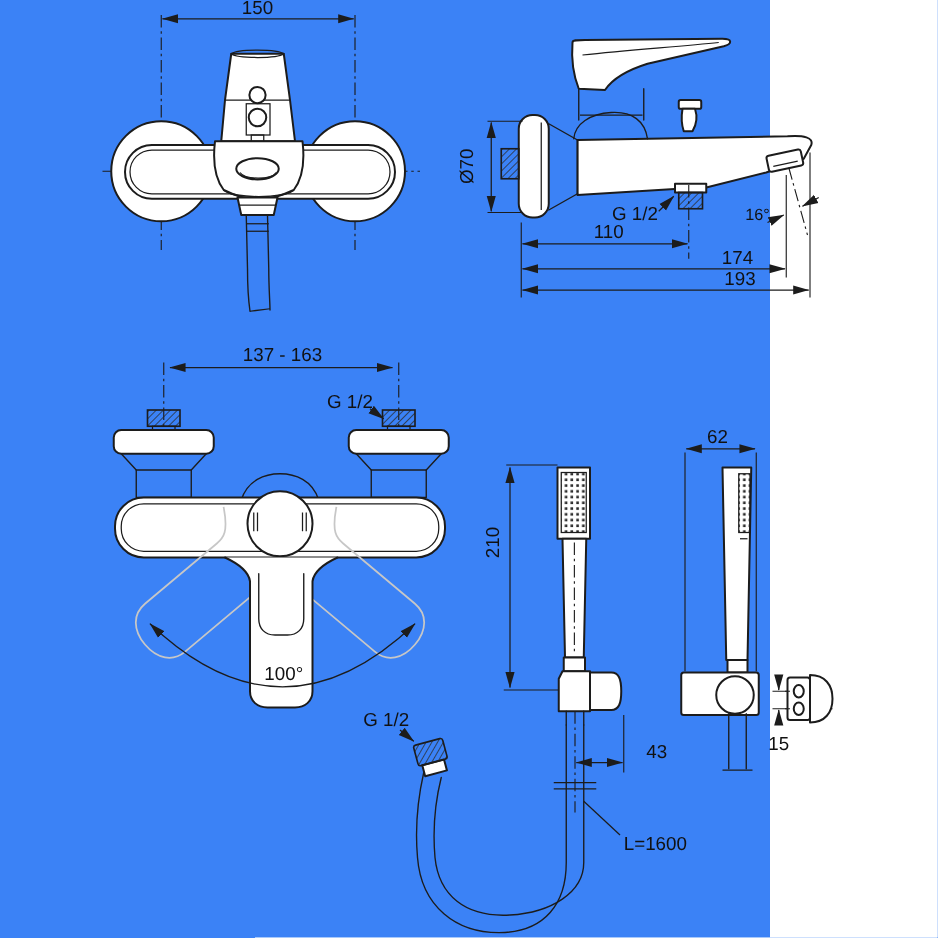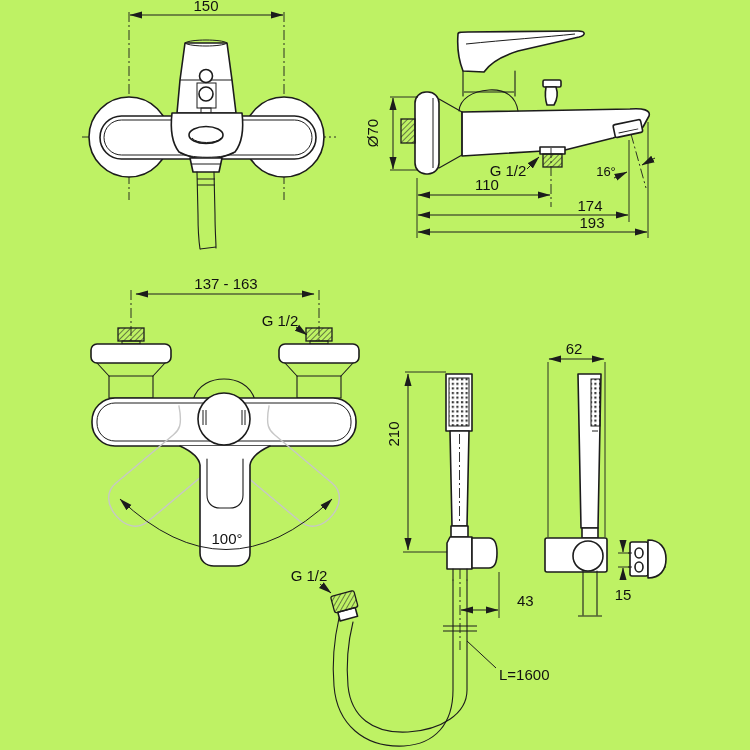--- a/index.html
+++ b/index.html
@@ -1,16 +1,16 @@
 <!DOCTYPE html>
 <html><head>
 <meta charset="utf-8">
 <style>
   html,body{margin:0;padding:0;background:#fff;}
-  .canvas{width:750px;height:750px;background:#bef264;position:relative;font-family:"Liberation Sans",sans-serif;}
+  .canvas{width:616px;height:750px;background:#3b82f6;position:relative;font-family:"Liberation Sans",sans-serif;}
   svg{display:block;}
   .outline{fill:#ffffff;stroke:#1c1c1c;stroke-width:1.6;stroke-linejoin:round;stroke-linecap:round;}
   .thin{fill:none;stroke:#1c1c1c;stroke-width:1.1;stroke-linejoin:round;stroke-linecap:round;}
   .detail{fill:none;stroke:#1c1c1c;stroke-width:1;}
   .dimline{fill:none;stroke:#1c1c1c;stroke-width:1;}
   .ext{fill:none;stroke:#1c1c1c;stroke-width:0.9;}
   .cl{fill:none;stroke:#1c1c1c;stroke-width:0.9;stroke-dasharray:10 3 2 3;}
   .ghost{fill:none;stroke:#c7c7c7;stroke-width:1.4;stroke-linejoin:round;}
   .hatched{fill:url(#hatch);stroke:#1c1c1c;stroke-width:1.3;}
   .spray{fill:url(#spray);stroke:#1c1c1c;stroke-width:1;}

